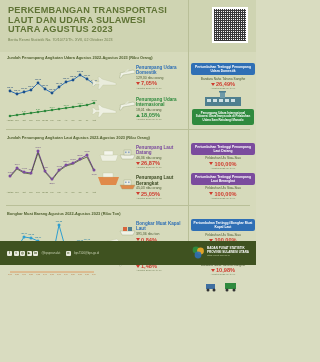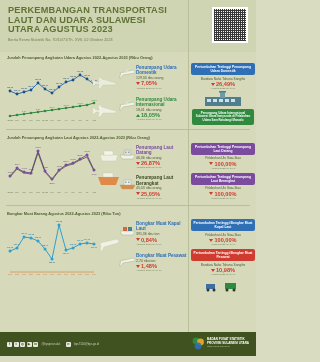--- a/index.html
+++ b/index.html
@@ -3,21 +3,21 @@
 <meta charset="utf-8">
 <style>
   * { box-sizing: border-box; margin: 0; padding: 0; }
   body {
     width: 256px; height: 362px;
     font-family: "Liberation Sans", sans-serif;
     background: #d9dcc0;
     overflow: hidden;
     position: relative;
   }
-  .page { width: 256px; height: 356px; position: relative; background: #d6dabb; }
+  .page { width: 256px; height: 265px; position: relative; background: #d6dabb; }
 
   
   .header {
     position: relative; height: 52px;
     background: #cfd4b2;
     padding: 6px 8px 0 8px;
   }
   .title {
     font-size: 9.2px; font-weight: bold; line-height: 9.6px;
     color: #5f7335; letter-spacing: .2px; text-transform: uppercase;

